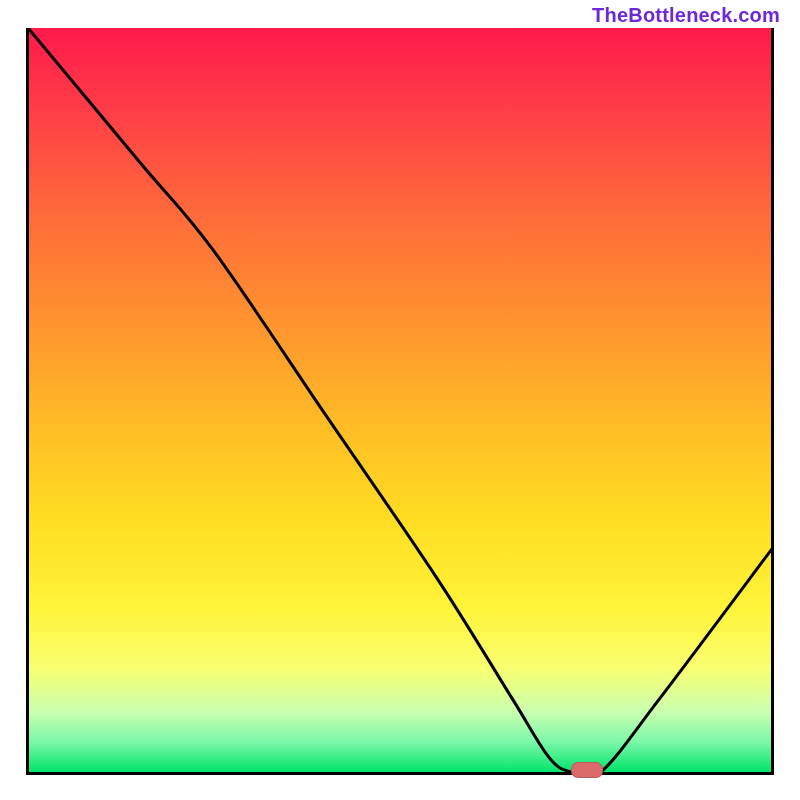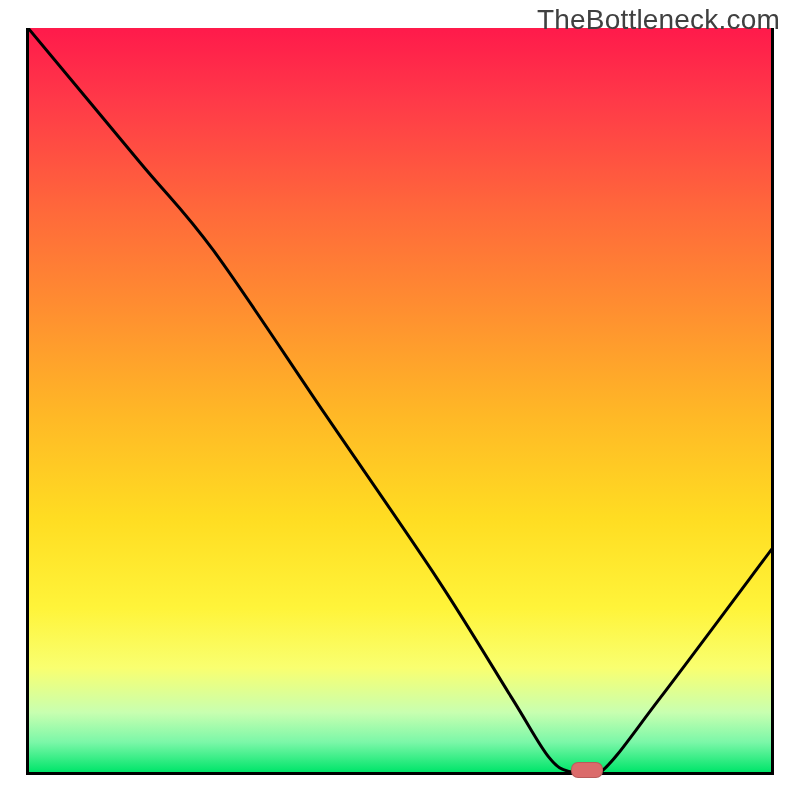--- a/index.html
+++ b/index.html
@@ -57,23 +57,23 @@
   .axis-bottom {
     left: 26px;
     top: 772px;
     width: 748px;
     height: 3px;
   }
   .watermark {
     position: absolute;
     top: 4px;
     right: 20px;
-    font-size: 28px;
-    font-weight: normal;
-    color: #404040;
+    font-size: 20px;
+    font-weight: bold;
+    color: #6d28d9;
     letter-spacing: 0.2px;
   }
   svg.curve {
     position: absolute;
     left: 28px;
     top: 28px;
     width: 744px;
     height: 744px;
     pointer-events: none;
   }

